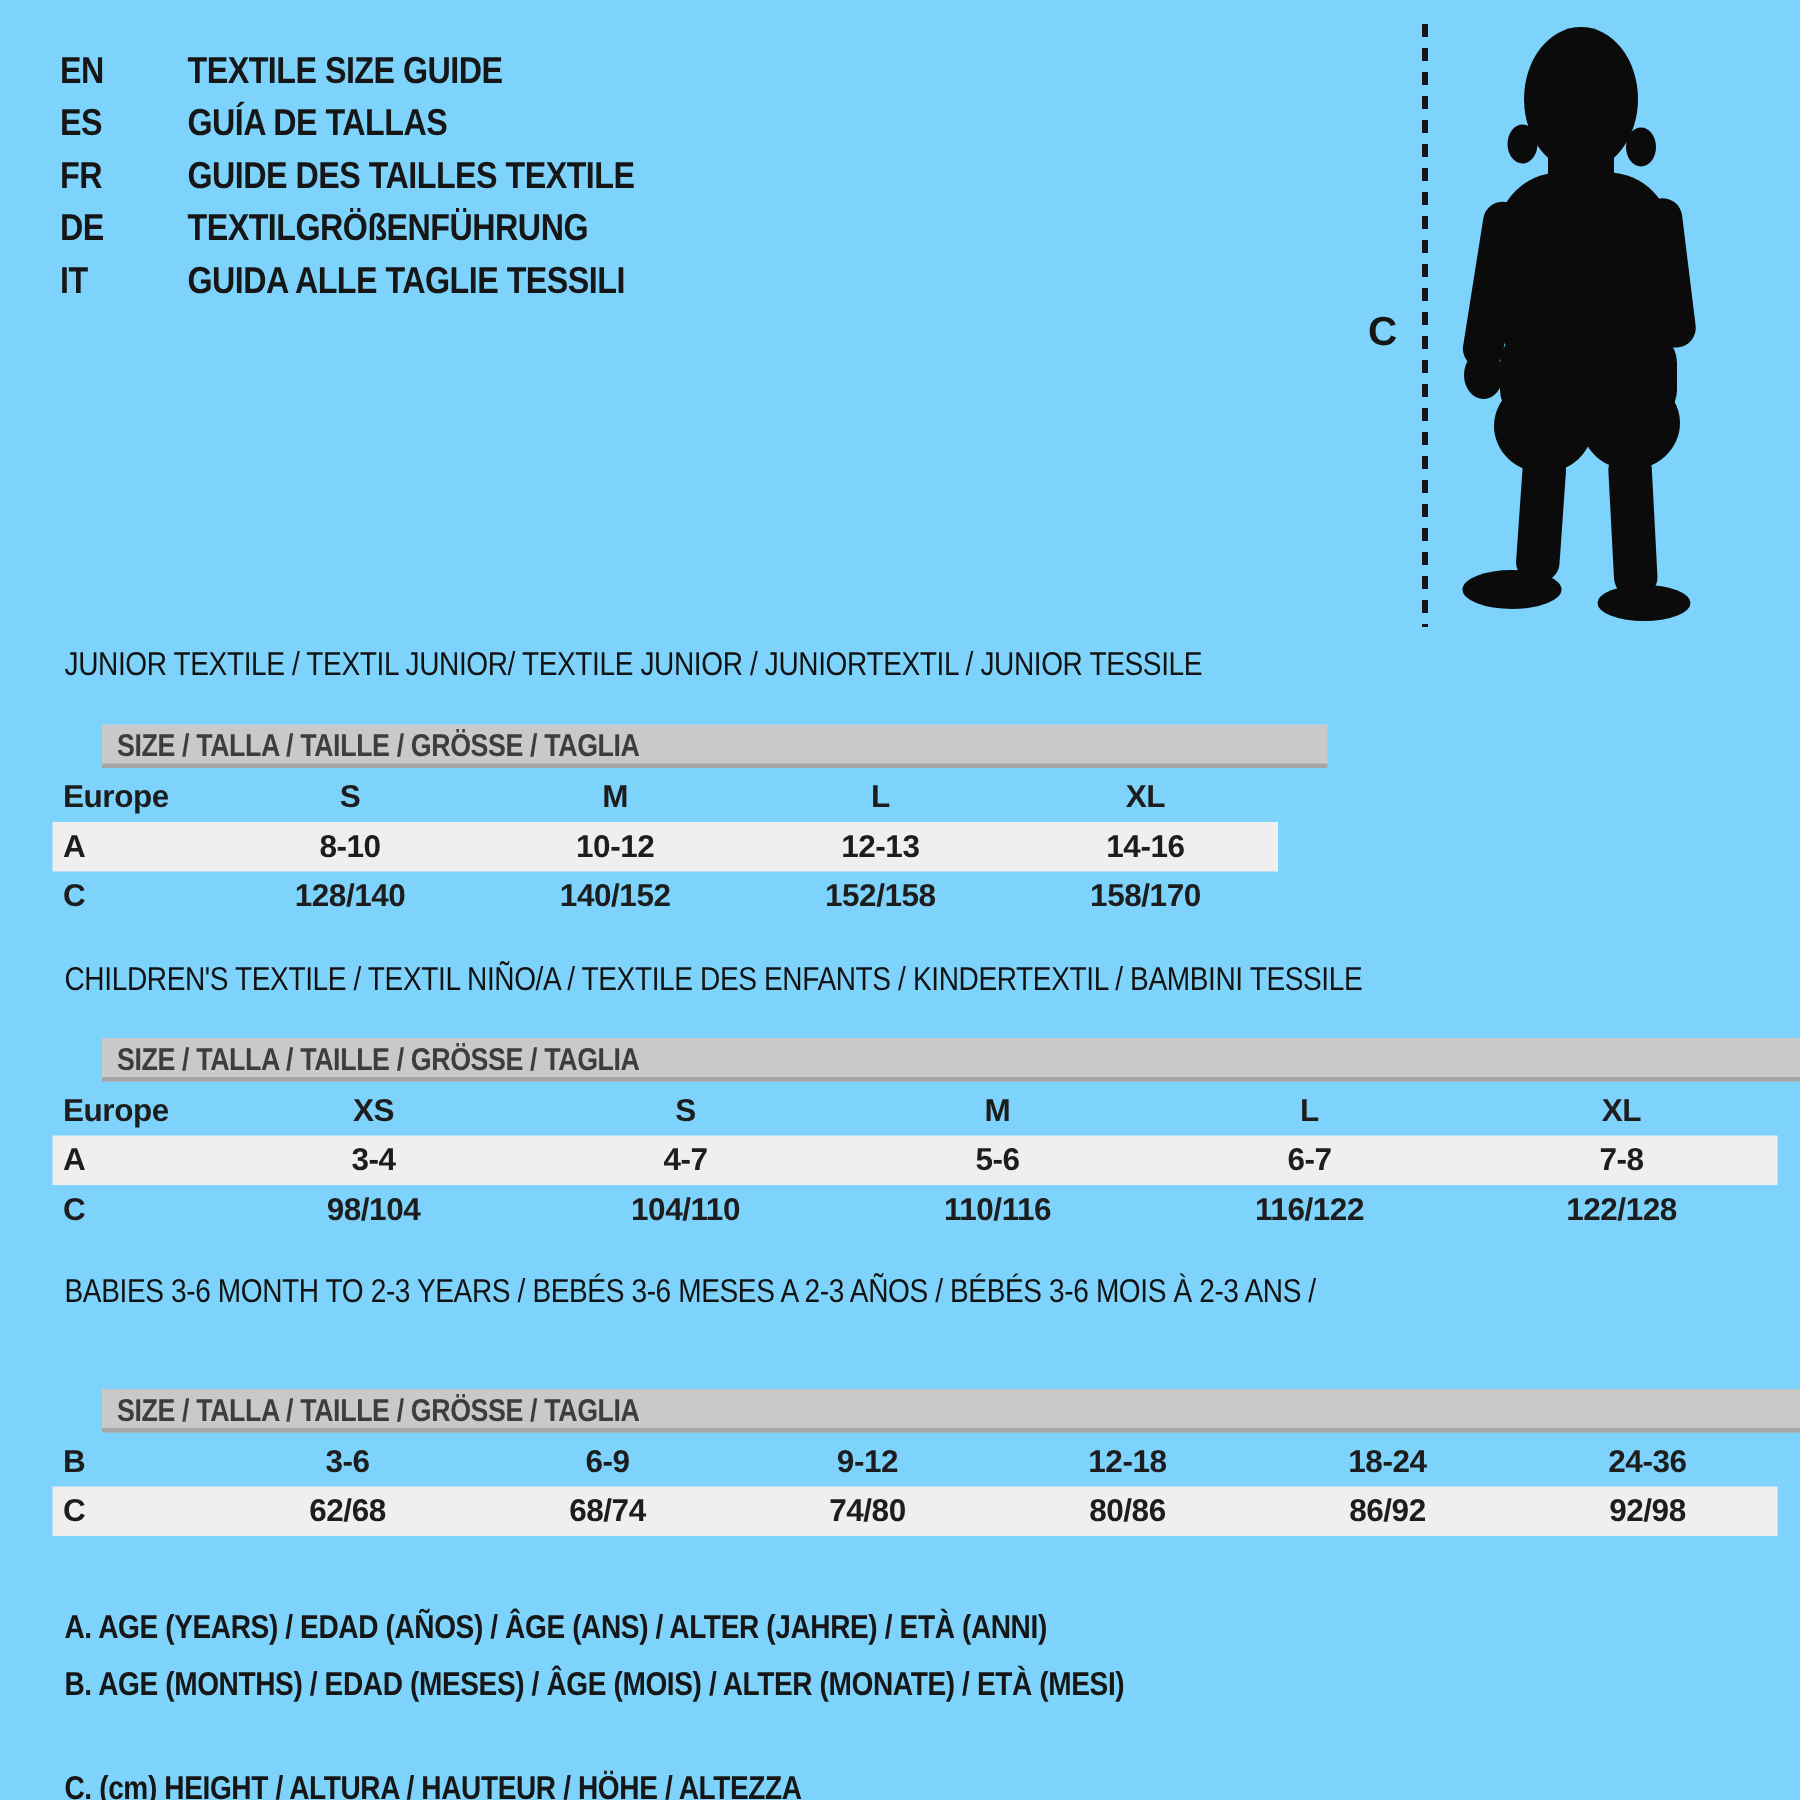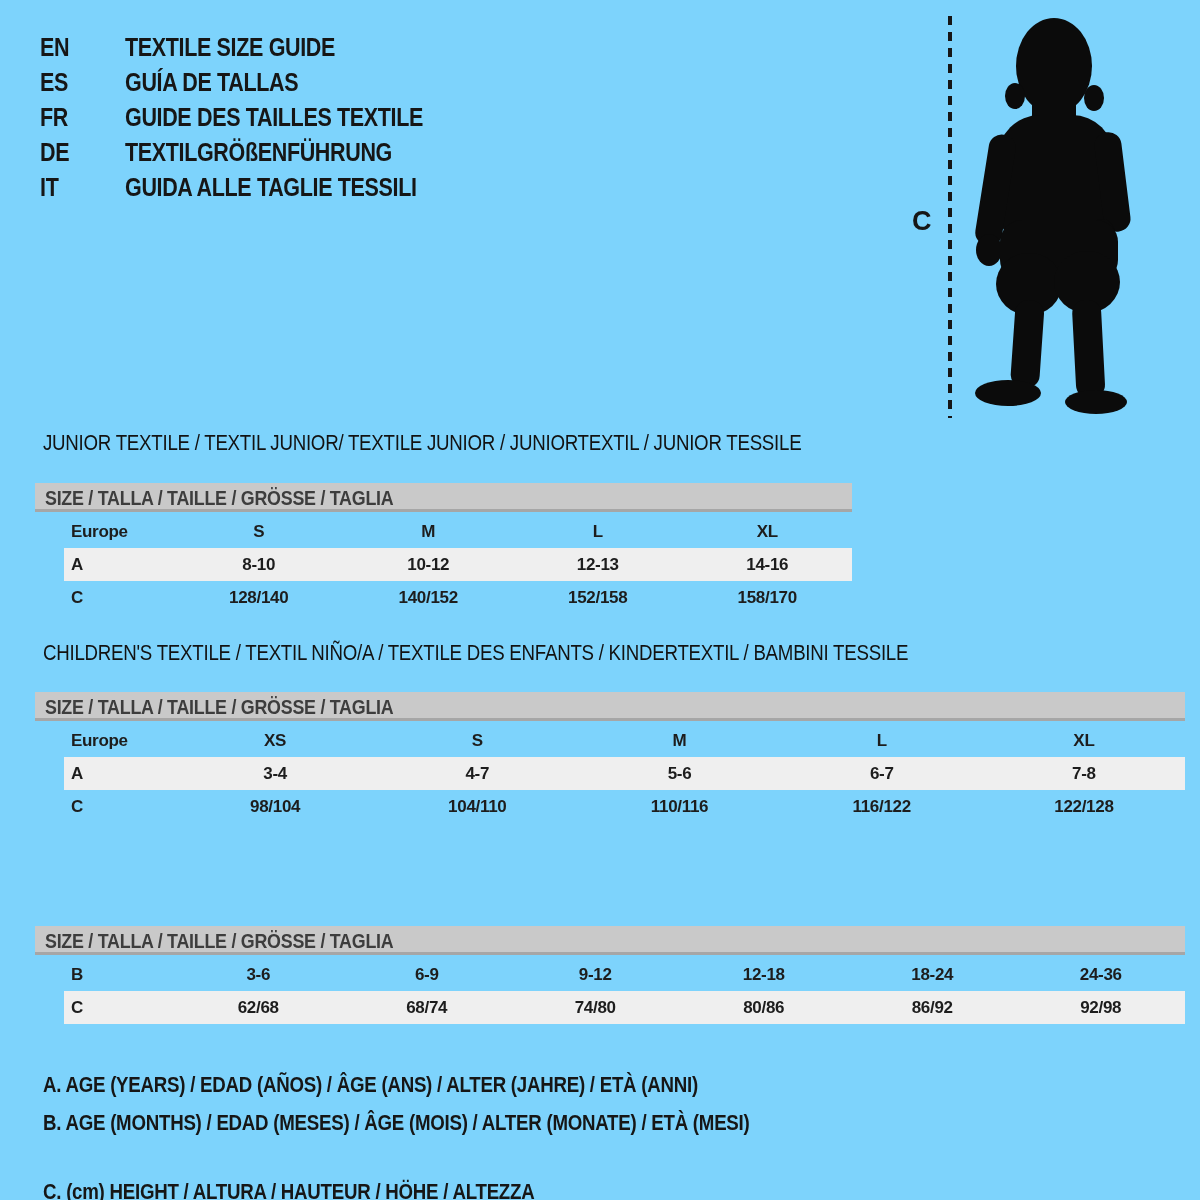--- a/index.html
+++ b/index.html
@@ -24,26 +24,26 @@
     background:repeating-linear-gradient(to bottom, #161616 0px, #161616 9px, transparent 9px, transparent 16px); }
   .c-label { position:absolute; left:912px; top:206px; font-size:27px; font-weight:700; }
   .silhouette { position:absolute; left:966px; top:12px; width:176px; height:404px; }
 
   
   .sec-title { position:absolute; font-size:22px; font-weight:400; color:#121212; }
 
   
   .size-bar { position:absolute; height:29px; background:#c9c9c9;
     border-bottom:3px solid #a6a6a6; line-height:29px; padding-left:10px;
-    font-size:21px; font-weight:700; color:#3d3d3d; box-sizing:border-box; }
+    font-size:21px; font-weight:700; color:#3d3d3d; box-sizing:border-box;margin-left:33px; }
 
   
   .tbl { position:absolute; }
   .trow { display:flex; height:33px; align-items:center;
-    font-size:17px; font-weight:700; letter-spacing:-0.3px; color:#1d1d1d;margin-left:29px; }
+    font-size:21px; font-weight:700; letter-spacing:-0.3px; color:#1d1d1d; }
   .trow.stripe { background:#efefef; }
   .trow .lbl { width:110px; padding-left:7px; box-sizing:border-box; text-align:left; }
   .trow .val { flex:1; text-align:center; }
 
   
   .legend-line { position:absolute; left:43px; font-size:22px; font-weight:700; }
 </style>
 </head>
 <body>
 
@@ -151,20 +151,23 @@
     <div class="trow">
       <div class="lbl">C</div>
       <div class="val">98/104</div>
       <div class="val">104/110</div>
       <div class="val">110/116</div>
       <div class="val">116/122</div>
       <div class="val">122/128</div>
     </div>
   </div>
 
+  <div class="sec-title" style="left:43px; top:848px;">
+    <span class="cond">BABIES 3-6 MONTH TO 2-3 YEARS / BEBÉS 3-6 MESES A 2-3 AÑOS / BÉBÉS 3-6 MOIS À 2-3 ANS /</span>
+  </div>
   <div class="size-bar" style="left:35px; top:926px; width:1150px;">
     <span class="cond">SIZE / TALLA / TAILLE / GRÖSSE / TAGLIA</span>
   </div>
   <div class="tbl" style="left:35px; top:958px; width:1150px;">
     <div class="trow">
       <div class="lbl">B</div>
       <div class="val">3-6</div>
       <div class="val">6-9</div>
       <div class="val">9-12</div>
       <div class="val">12-18</div>

